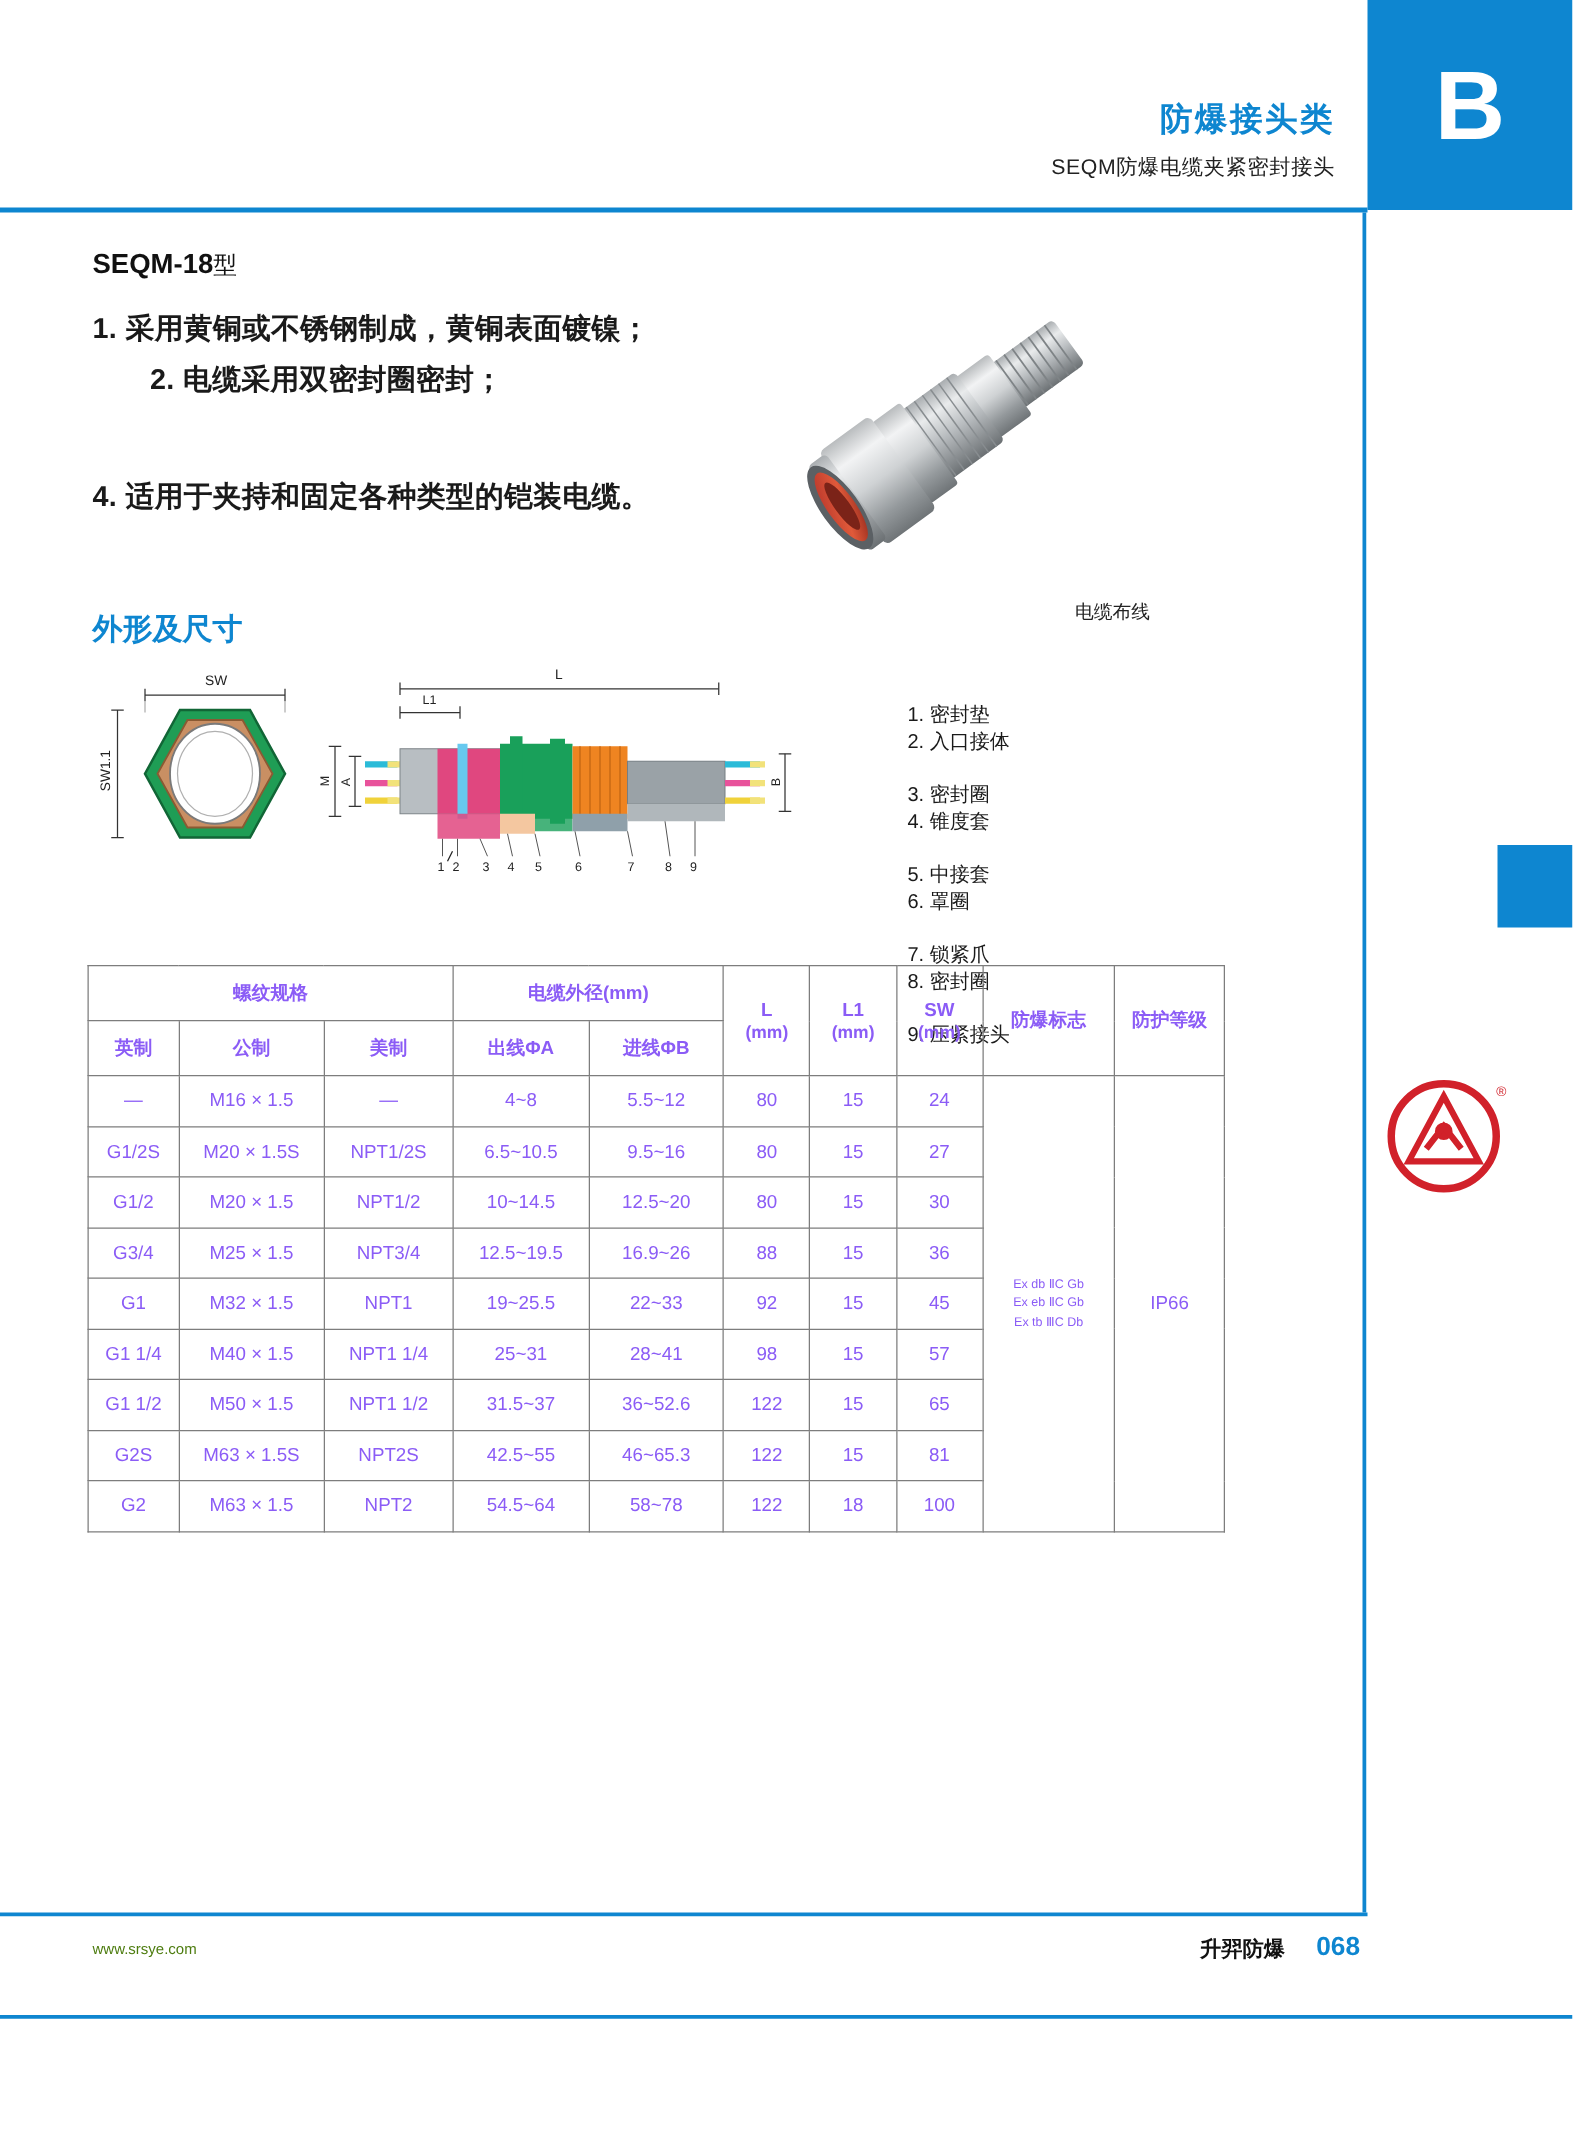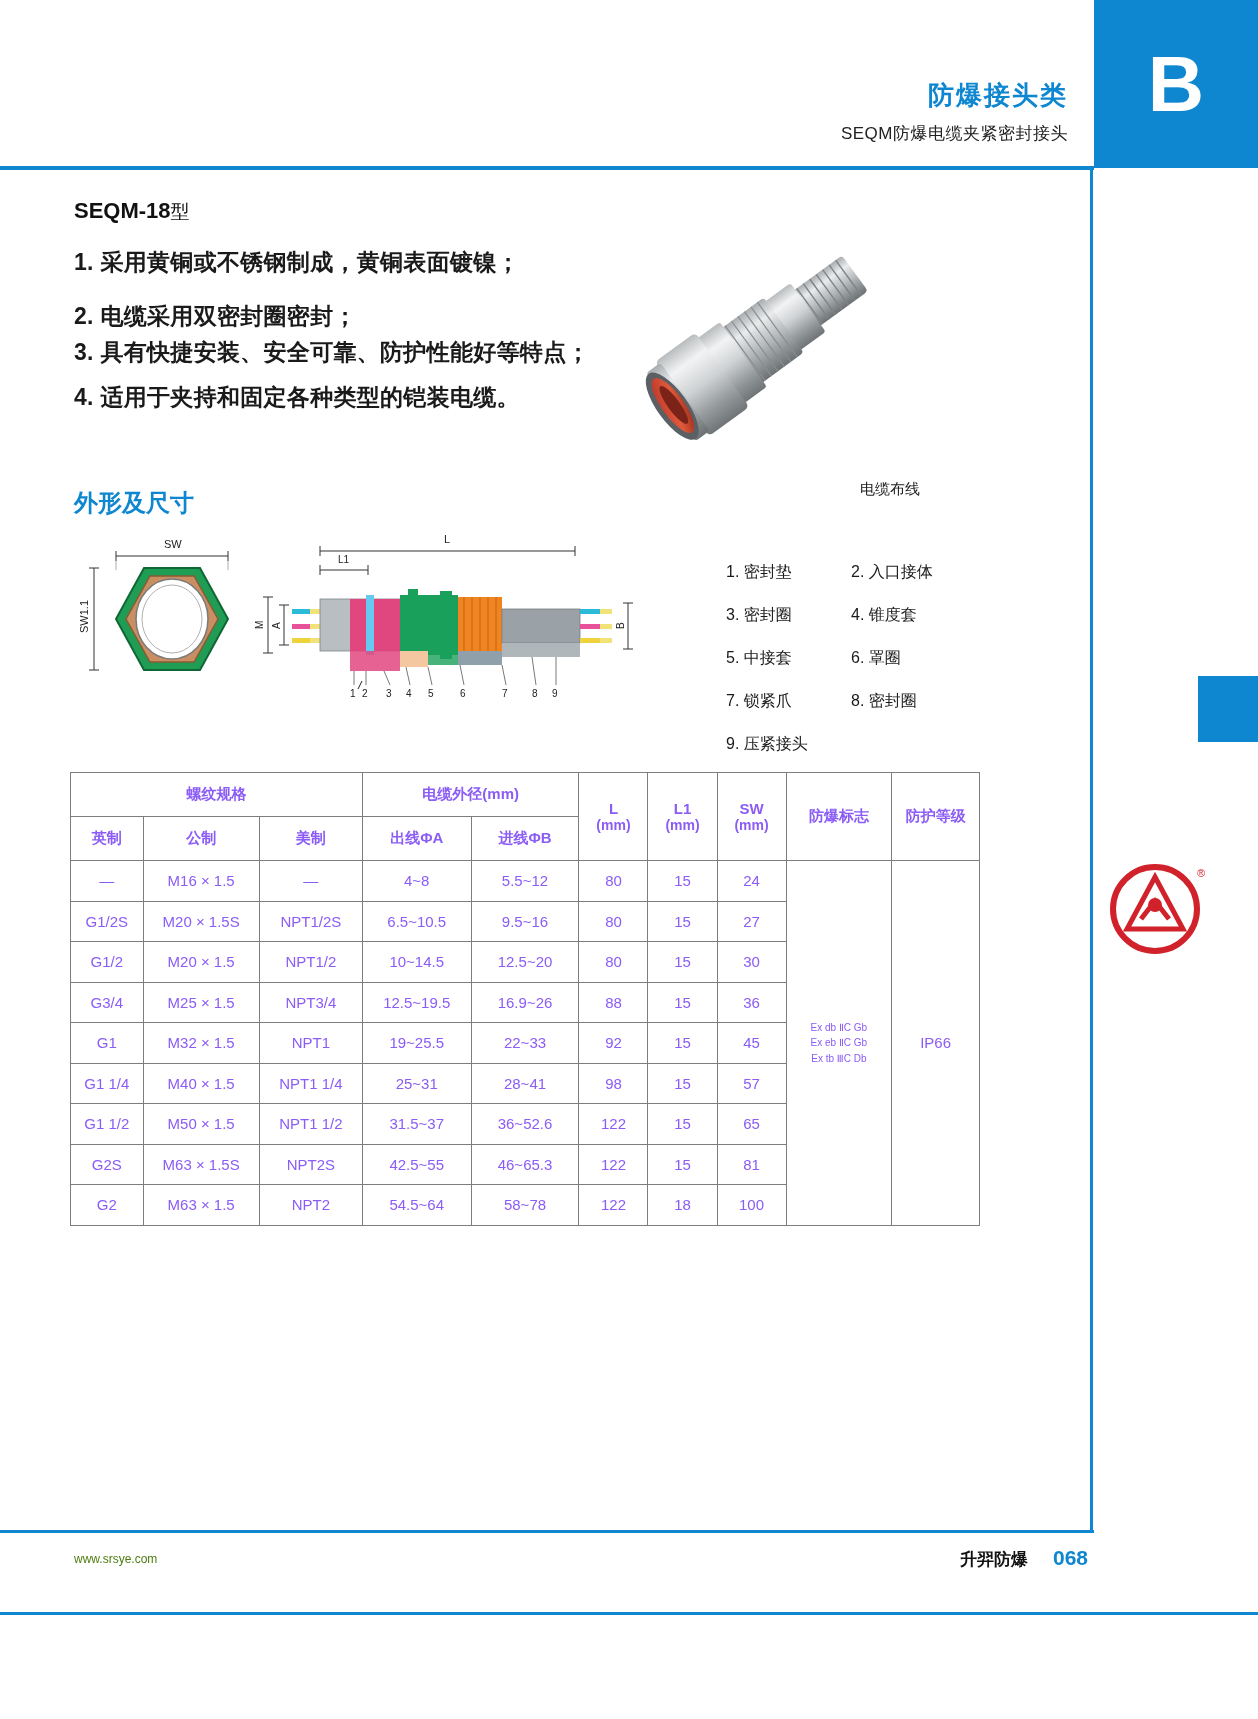--- a/index.html
+++ b/index.html
@@ -58,21 +58,21 @@
     font-size:22px; font-weight:bold; color:#111;
   }
   .model-title .suffix { font-weight:normal; font-size:19px; }
   .feature {
     position:absolute; left:74px;
     font-size:23px; color:#1a1a1a;
     letter-spacing:0.3px;
     font-weight:bold;
   }
   .f1 { top:247px; }
-  .f2 { top:301px; }
+  .f2 { top:288px;margin-left:46px; }
   .f3 { top:337px; }
   .f4 { top:382px; }
 
   
   .photo-wrap {
     position:absolute; left:620px; top:210px; width:300px; height:260px;
   }
   .photo-caption {
     position:absolute; left:620px; top:480px; width:300px;
     text-align:right; font-size:15px; color:#222;
@@ -86,21 +86,21 @@
 
   
   .hexwrap { position:absolute; left:70px; top:530px; width:200px; height:160px; }
   .assywrap { position:absolute; left:250px; top:525px; width:400px; height:180px; }
 
   
   .parts {
     position:absolute; left:726px; top:562px; width:250px;
     font-size:16px; color:#1a1a1a;
   }
-  .parts .row { display:flex; margin-bottom:22px; }
+  .parts .row { display:flex; margin-bottom:22px;flex-direction:column; }
   .parts .cell { width:125px; }
 
   
   .table-area {
     position:absolute; left:70px; top:772px; width:910px;
   }
   table.spec {
     border-collapse:collapse;
     width:910px;
     font-size:15px;
@@ -159,21 +159,20 @@
     <div class="header-rule"></div>
   </div>
   <div class="vert-rule"></div>
   <div class="side-tab"></div>
 
   <div class="model-title">
     <span>SEQM-18</span><span class="suffix">型</span>
   </div>
   <div class="feature f1">1. 采用黄铜或不锈钢制成，黄铜表面镀镍；</div>
   <div class="feature f2">2. 电缆采用双密封圈密封；</div>
-  <div class="feature f3">3. 具有快捷安装、安全可靠、防护性能好等特点；</div>
   <div class="feature f4">4. 适用于夹持和固定各种类型的铠装电缆。</div>
 
   <div class="photo-wrap">
     <svg width="300" height="260" viewBox="0 0 300 260">
       <defs>
         <linearGradient id="metal" x1="0" y1="0" x2="0" y2="1">
           <stop offset="0%" stop-color="#b9bcbe"></stop>
           <stop offset="22%" stop-color="#f2f3f4"></stop>
           <stop offset="50%" stop-color="#cfd2d4"></stop>
           <stop offset="78%" stop-color="#94999c"></stop>

